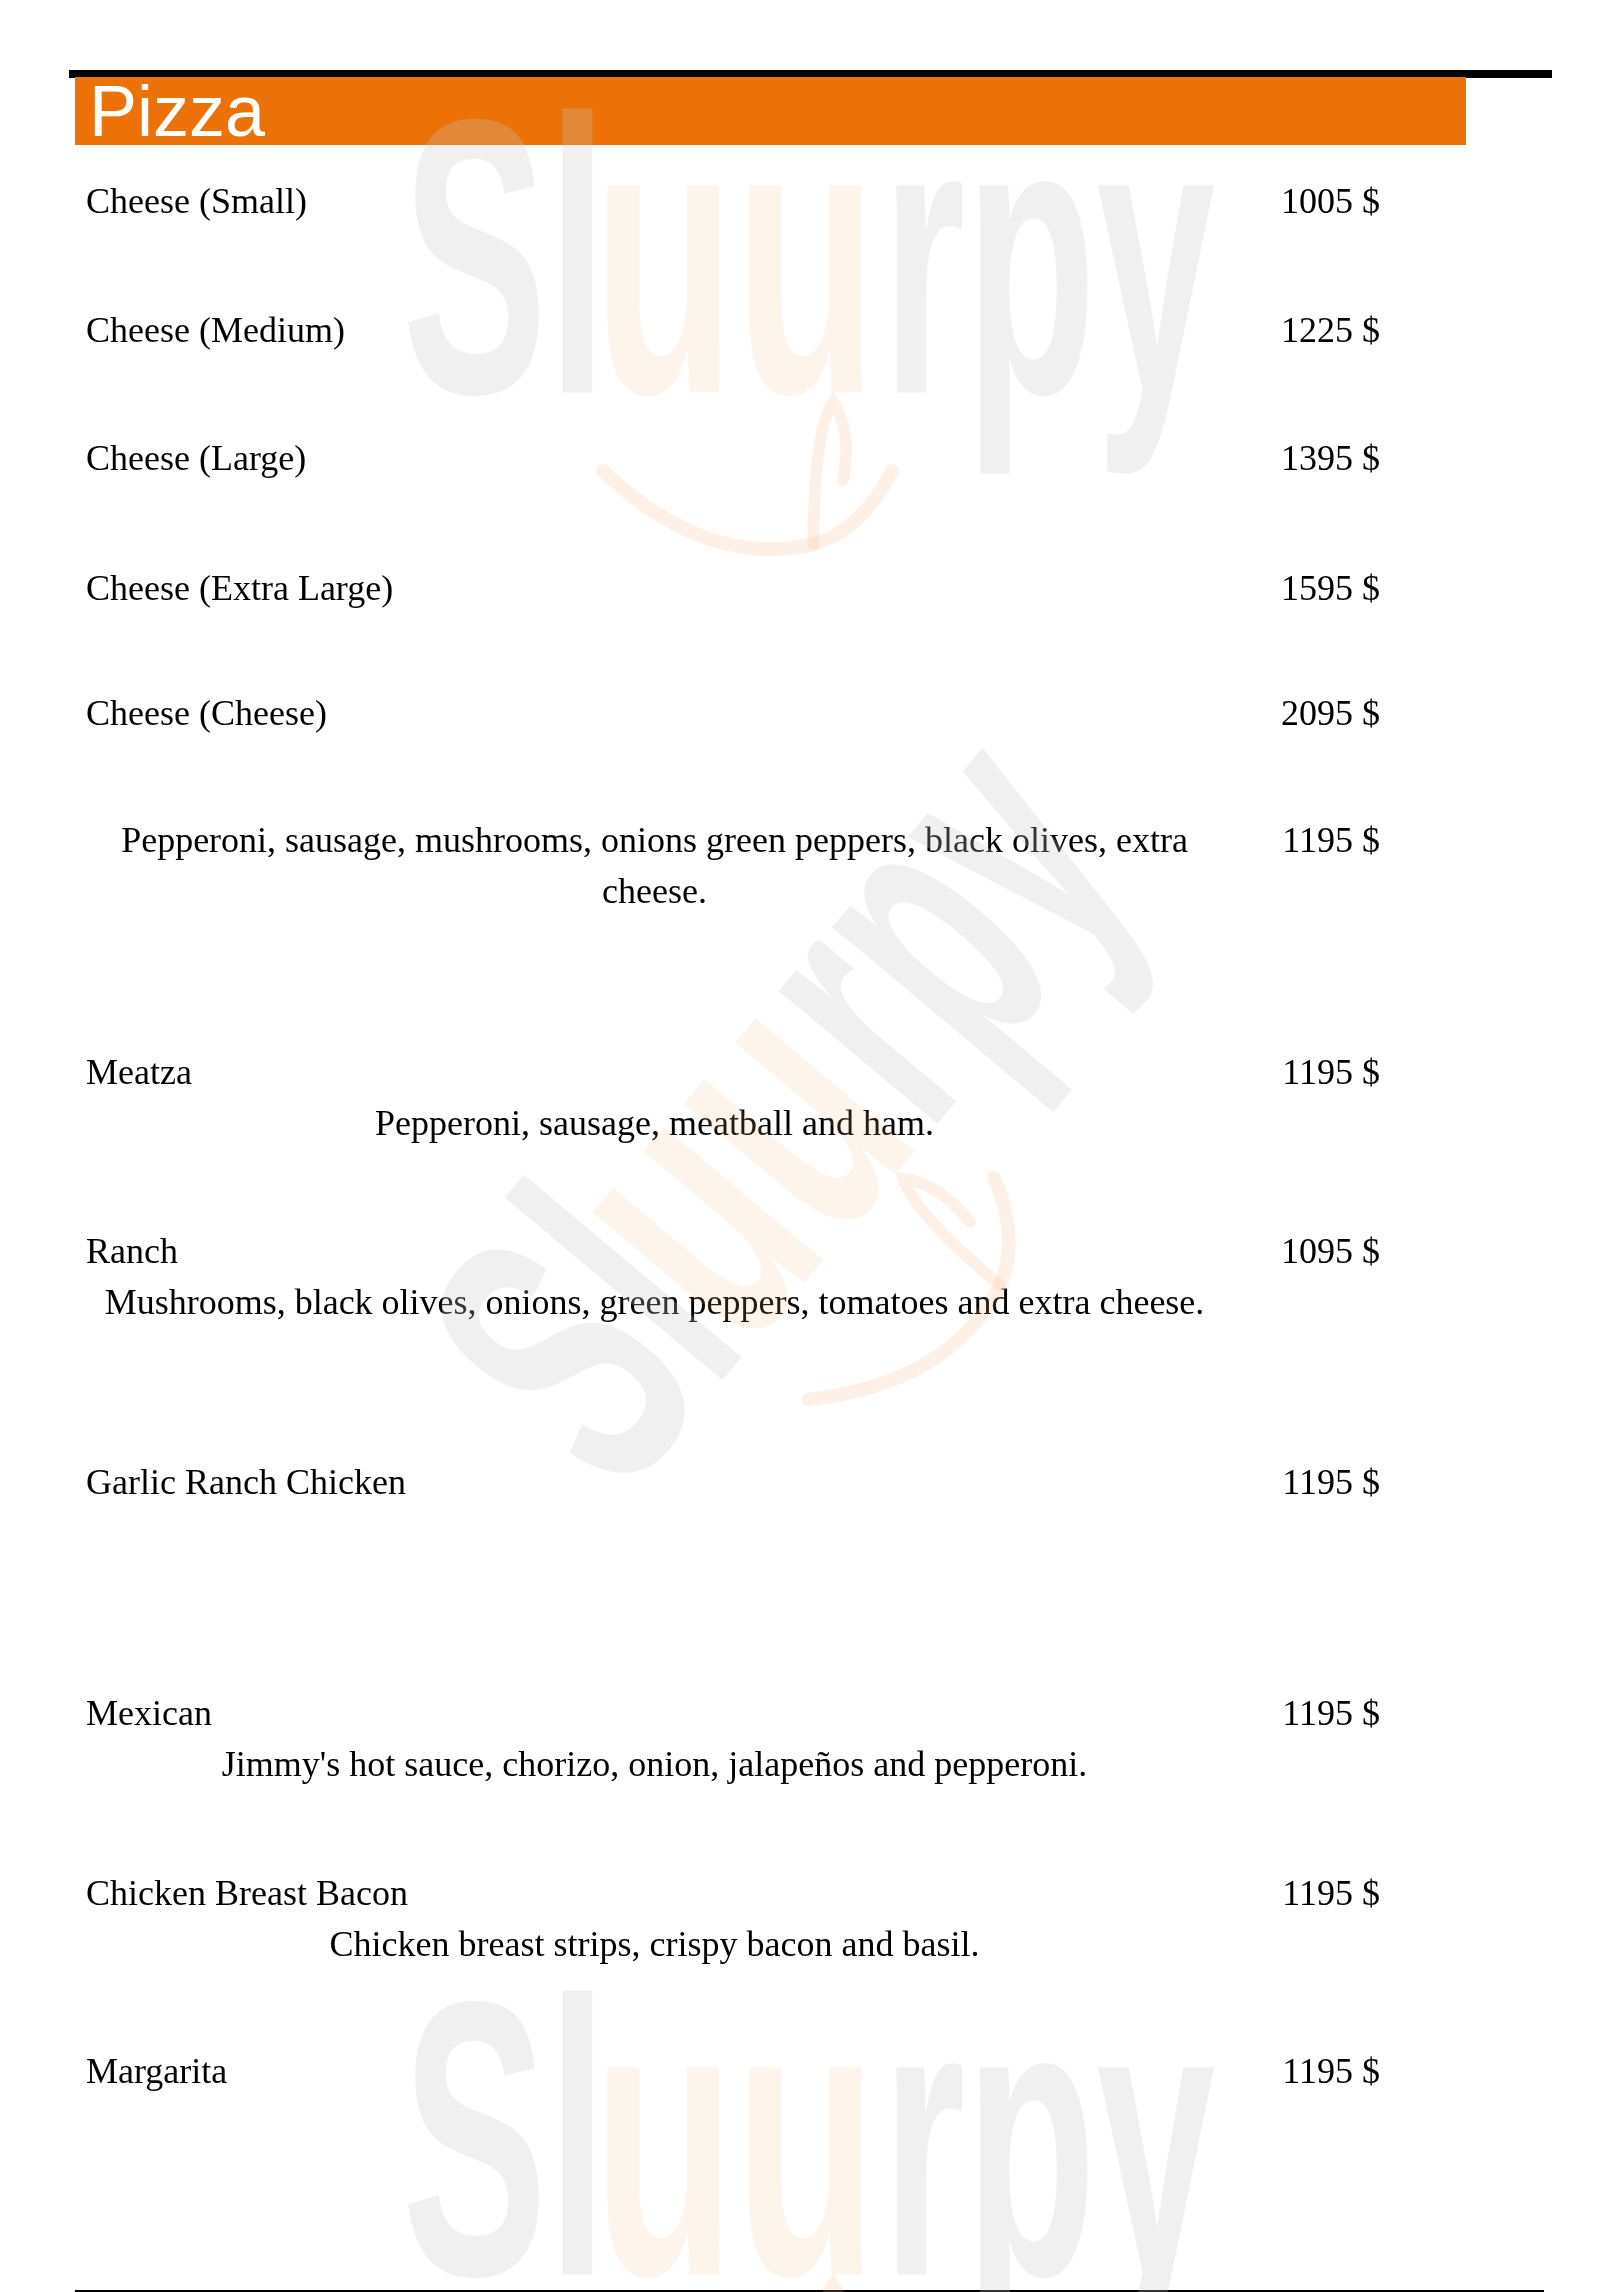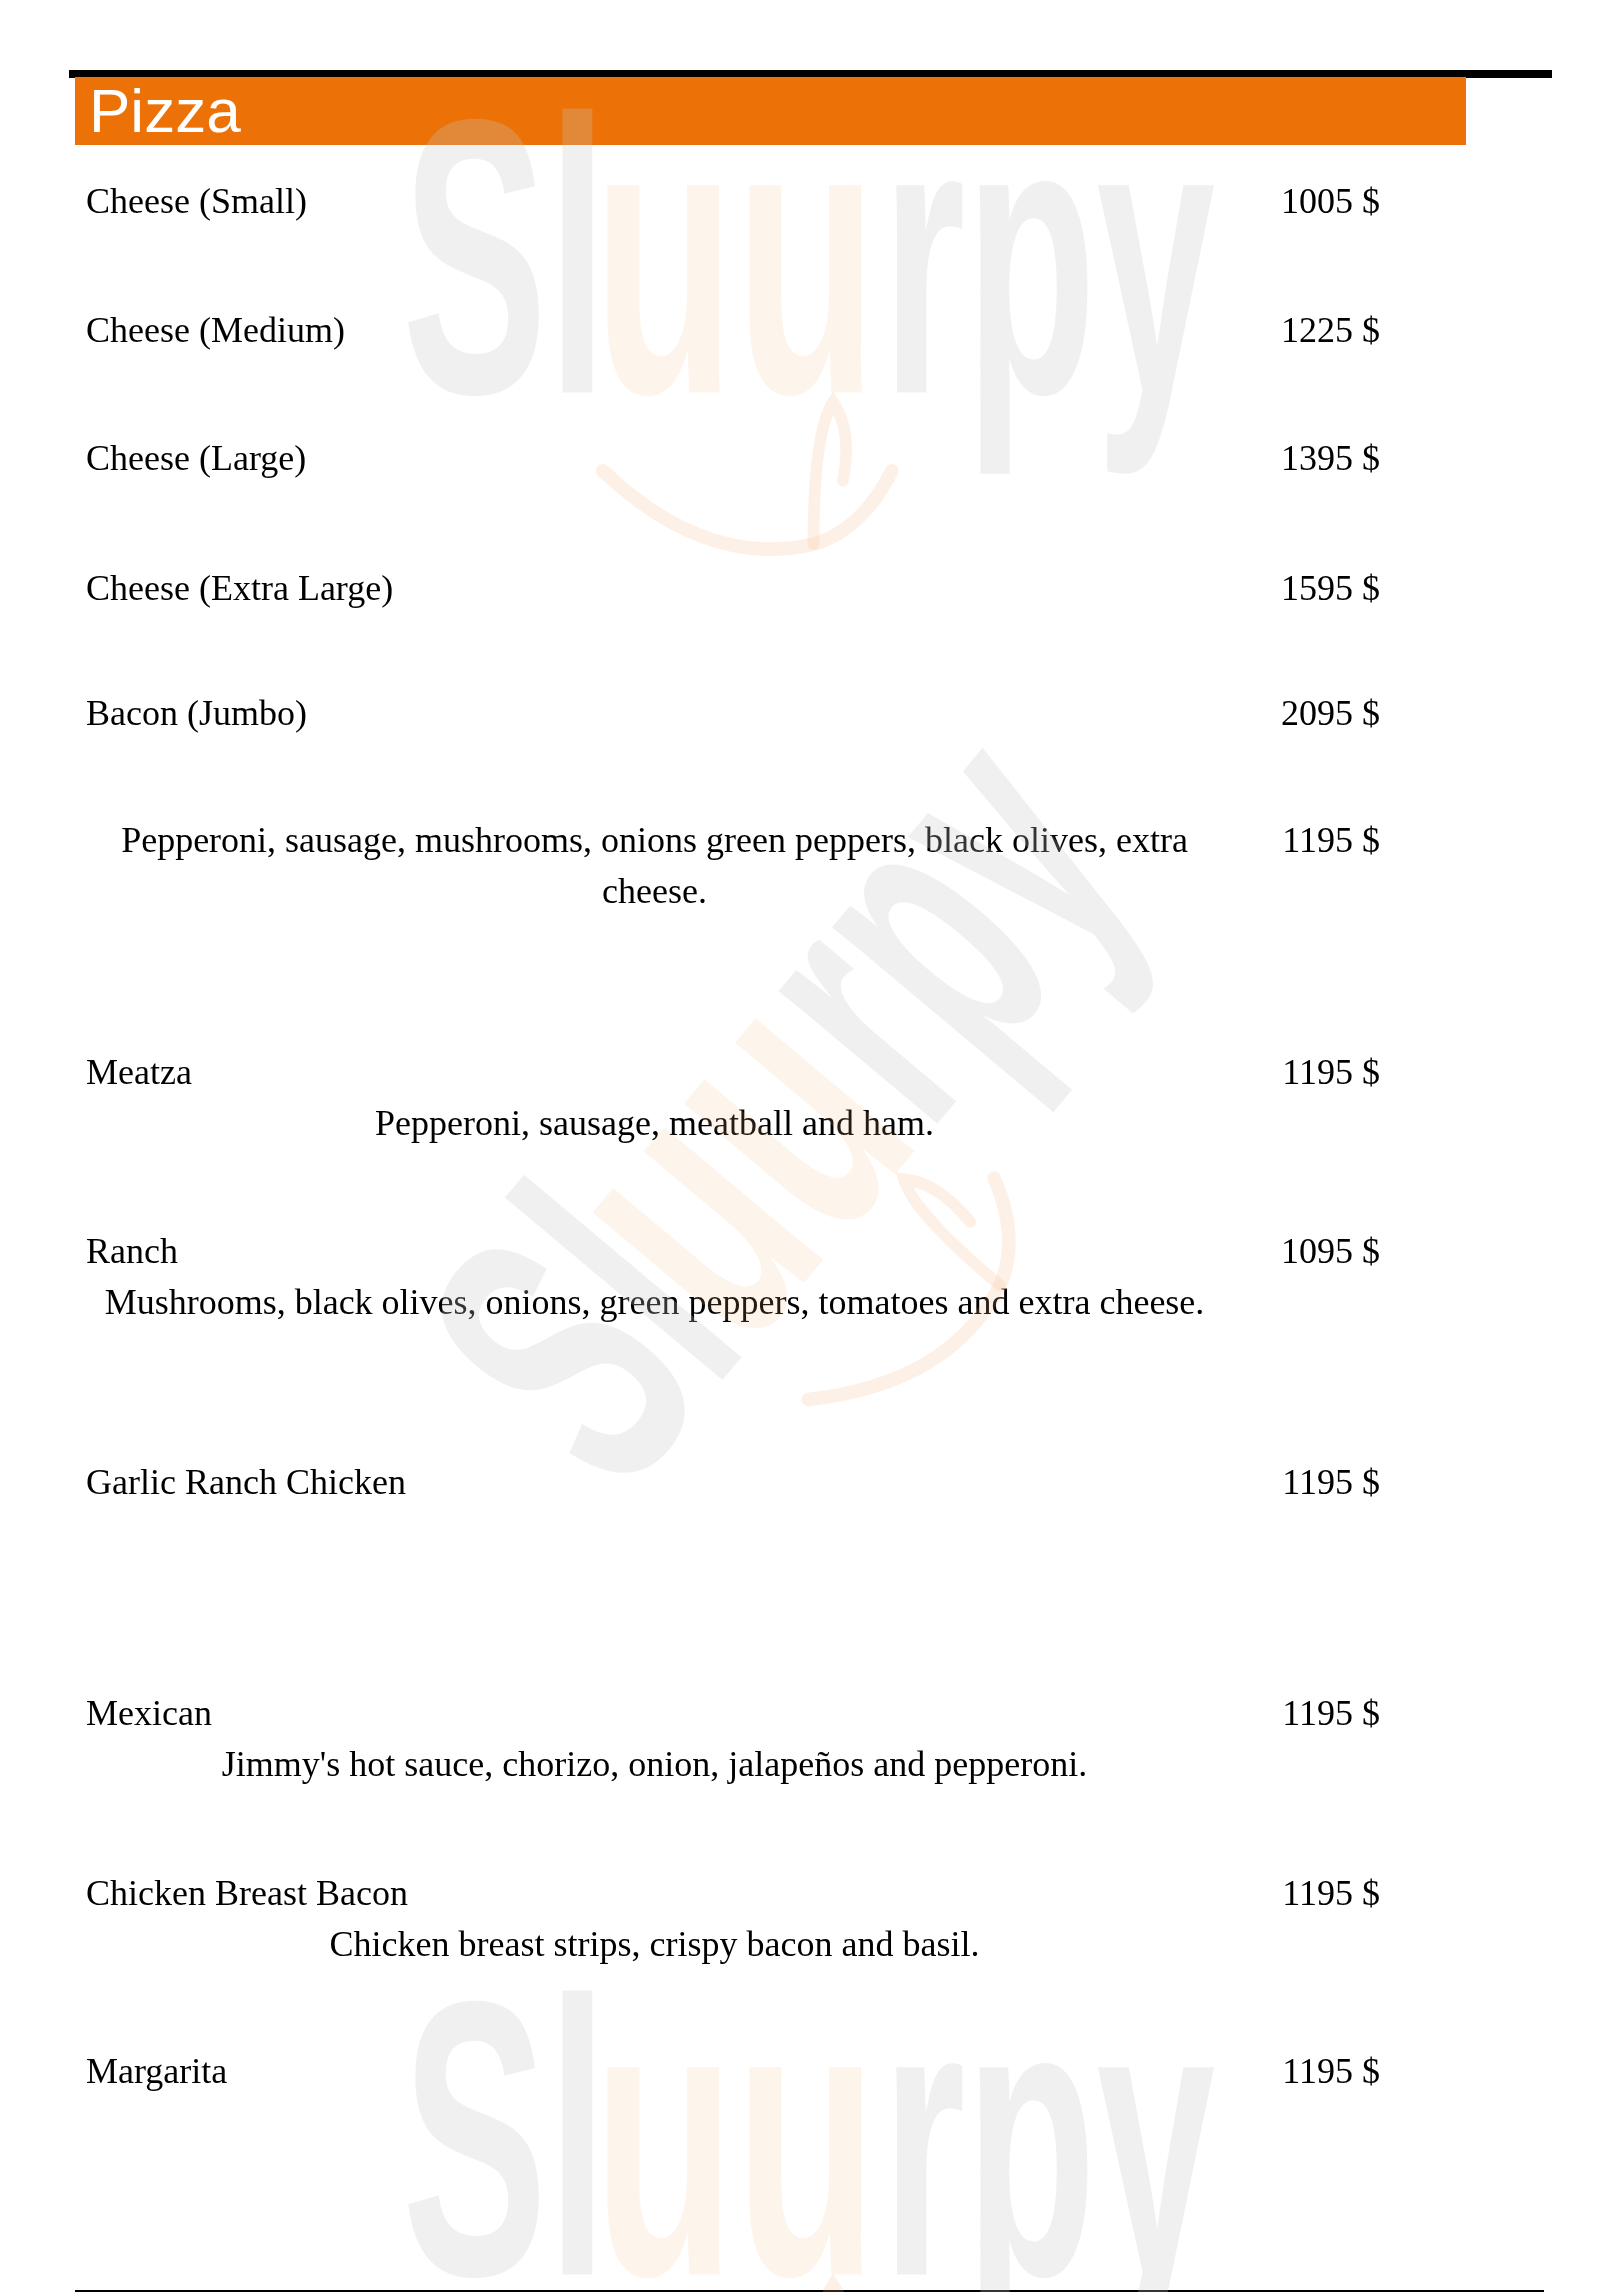--- a/index.html
+++ b/index.html
@@ -2,21 +2,21 @@
 <html><head>
 <meta charset="utf-8">
 <style>
   html, body { margin: 0; padding: 0; background: #ffffff; }
   body { width: 1621px; height: 2293px; position: relative; overflow: hidden; }
   .page { position: absolute; left: 0; top: 0; width: 1621px; height: 2293px; }
 
   .top-rule { position: absolute; left: 69px; top: 70px; width: 1483px; height: 7.8px; background: #000000; }
   .section-bar { position: absolute; left: 75px; top: 77px; width: 1391px; height: 68px; background: #EC7207; }
   .section-title { position: absolute; left: 89px; top: 77px; height: 68px; line-height: 68px;
-    font-family: "Liberation Sans", sans-serif; font-size: 62px; color: #ffffff; font-weight: normal; margin: 0; }
+    font-family: "Liberation Sans", sans-serif; font-size: 72px; color: #ffffff; font-weight: normal; margin: 0; }
 
   .item { position: absolute; left: 86px; width: 1294px; font-family: "Liberation Serif", serif; font-size: 36px;
     line-height: 51px; color: #000000; }
   .item-name { display: block; width: 1127px; }
   .item-desc { display: block; width: 1137px; text-align: center; }
   .item-price { position: absolute; right: 0; top: 0; white-space: nowrap; margin-left: 12px; }
 
   .bottom-rule { position: absolute; left: 75px; top: 2290px; width: 1469px; height: 2px; background: #000000; }
 
   
@@ -46,21 +46,21 @@
     <span class="item-name">Cheese (Large)</span>
     <span class="item-price">1395 $</span>
   </div>
 
   <div class="item" style="top:563px">
     <span class="item-name">Cheese (Extra Large)</span>
     <span class="item-price">1595 $</span>
   </div>
 
   <div class="item" style="top:688px">
-    <span class="item-name">Bacon (Jumbo)</span>
+    <span class="item-name">Cheese (Cheese)</span>
     <span class="item-price">2095 $</span>
   </div>
 
   <div class="item" style="top:815px">
     <span class="item-desc">Pepperoni, sausage, mushrooms, onions green peppers, black olives, extra cheese.</span>
     <span class="item-price">1195 $</span>
   </div>
 
   <div class="item" style="top:1047px">
     <span class="item-name">Meatza</span>

